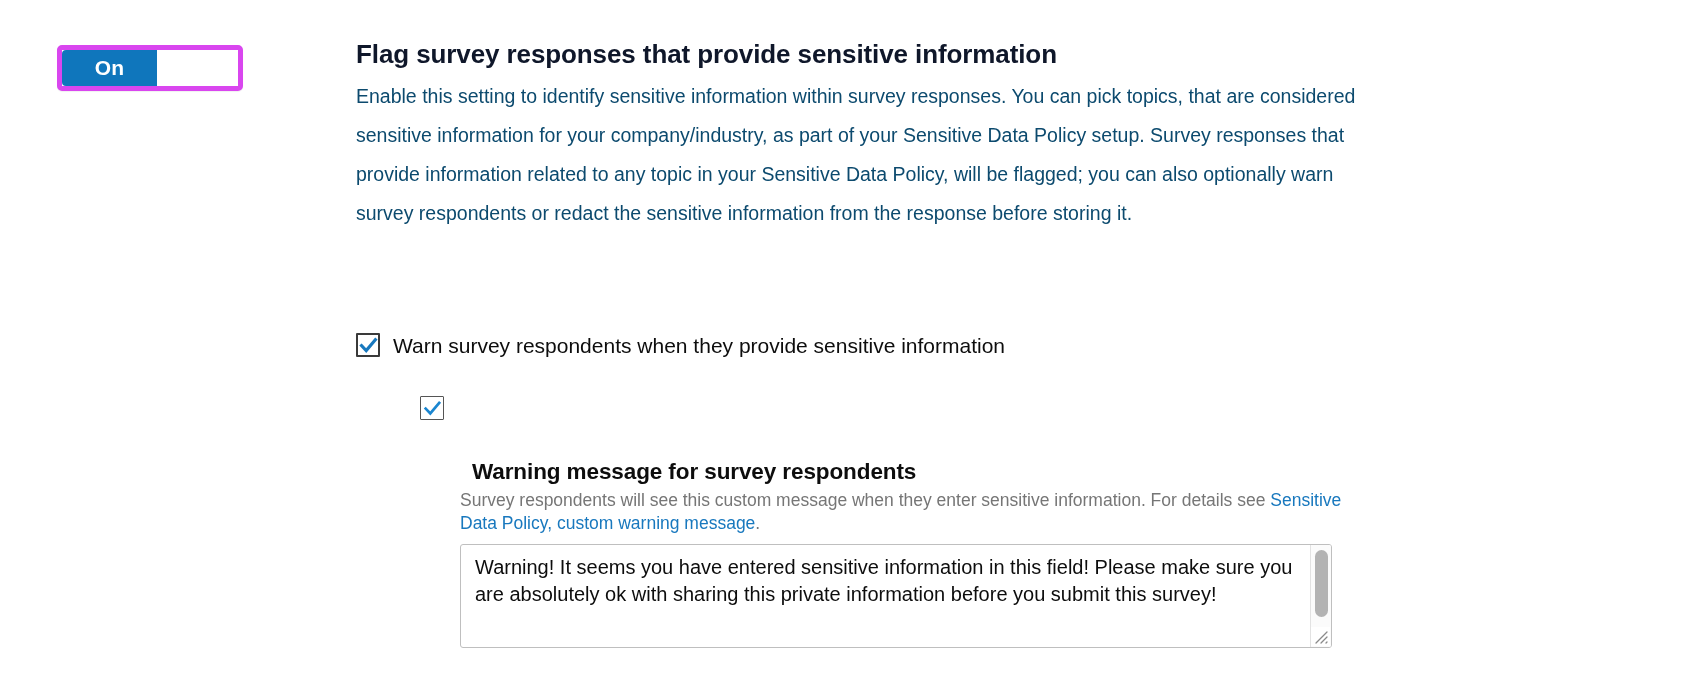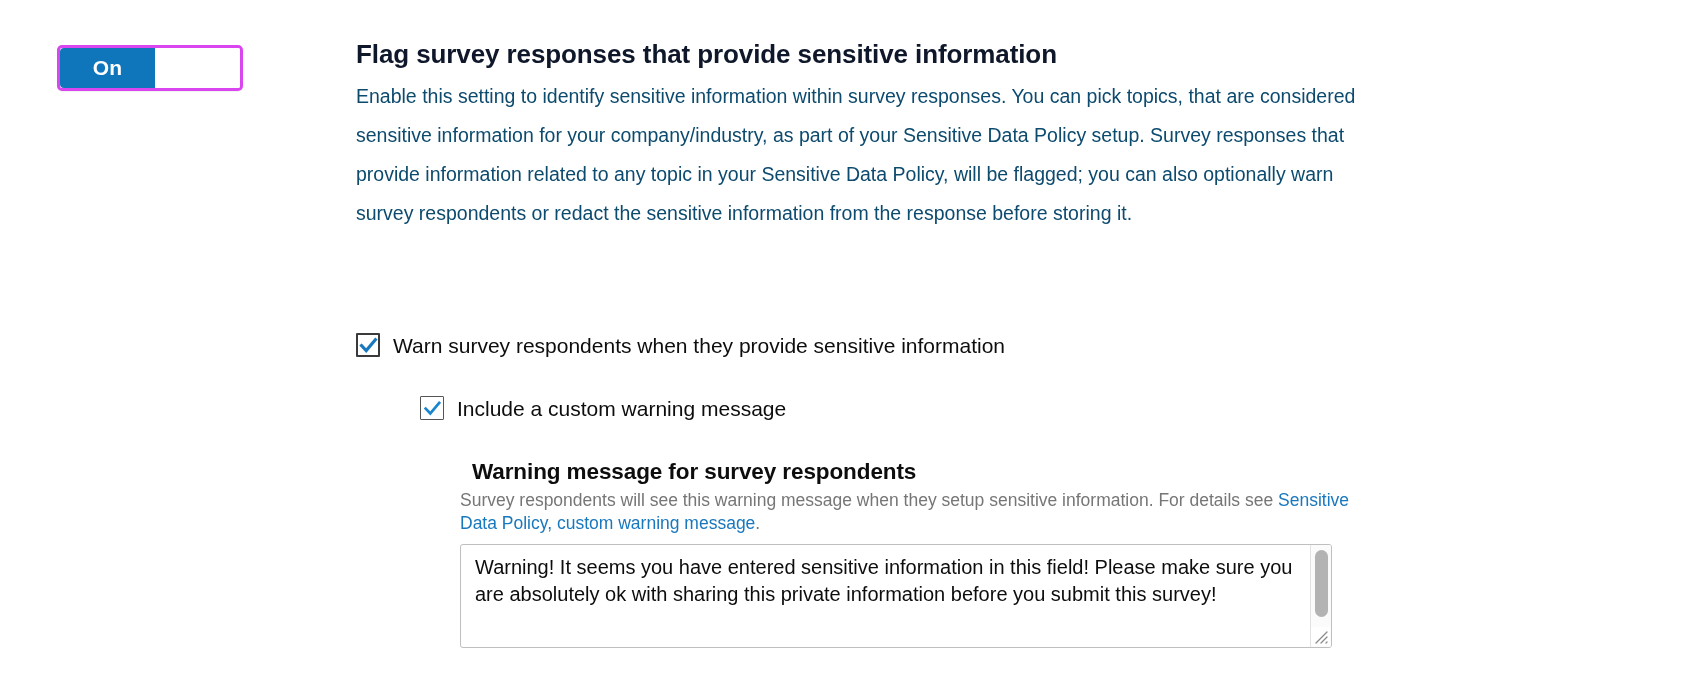--- a/index.html
+++ b/index.html
@@ -18,21 +18,21 @@
 
   
   #toggle-wrap {
     position: absolute;
     left: 57px;
     top: 45px;
   }
   .toggle {
     width: 186px;
     height: 46px;
-    border: 3px solid #d946ef;
+    border: 5px solid #d946ef;
     border-radius: 5px;
     background: #ffffff;
     box-sizing: border-box;
     display: flex;
     align-items: stretch;
     overflow: hidden;
     box-shadow: 0 1px 1px rgba(0,0,0,0.06);
     cursor: pointer;
   }
   .toggle-on {
@@ -225,26 +225,25 @@
     </span>
     <span class="cb-label">Warn survey respondents when they provide sensitive information</span>
   </div>
 
   <div class="cb-row cb-row-sub" id="cb-row-custom">
     <span class="cb-box">
       <svg width="19" height="19" viewBox="0 0 19 19" aria-hidden="true">
         <path d="M2.7 9.6 L7.3 14.4 L16.2 3.8" fill="none" stroke="#1b86d0" stroke-width="2.7" stroke-linecap="square" stroke-linejoin="miter"></path>
       </svg>
     </span>
-    <span class="cb-label">Include a custom warning message</span>
   </div>
 
   <div id="warn-block">
     <div id="warn-title">Warning message for survey respondents</div>
-    <div id="warn-sub"><span>Survey respondents will see this warning message when they setup sensitive information. For details see </span><a href="#">Sensitive Data Policy, custom warning message</a><span>.</span></div>
+    <div id="warn-sub"><span>Survey respondents will see this custom message when they enter sensitive information. For details see </span><a href="#">Sensitive Data Policy, custom warning message</a><span>.</span></div>
 
     <div class="ta-wrap">
       <textarea class="ta-text" spellcheck="false" placeholder="Enter a custom warning message" style="">Warning! It seems you have entered sensitive information in this field! Please make sure you are absolutely ok with sharing this private information before you submit this survey!</textarea>
       <div class="ta-scrollbar">
         <div class="ta-thumb"></div>
       </div>
       <div class="ta-resize">
         <svg width="19" height="19" viewBox="0 0 19 19" aria-hidden="true">
           <path d="M16 5 L5 16 M16 10 L10 16 M16 15 L15 16" stroke="#8a8a8a" stroke-width="1.3" fill="none" stroke-linecap="round"></path>
         </svg>

